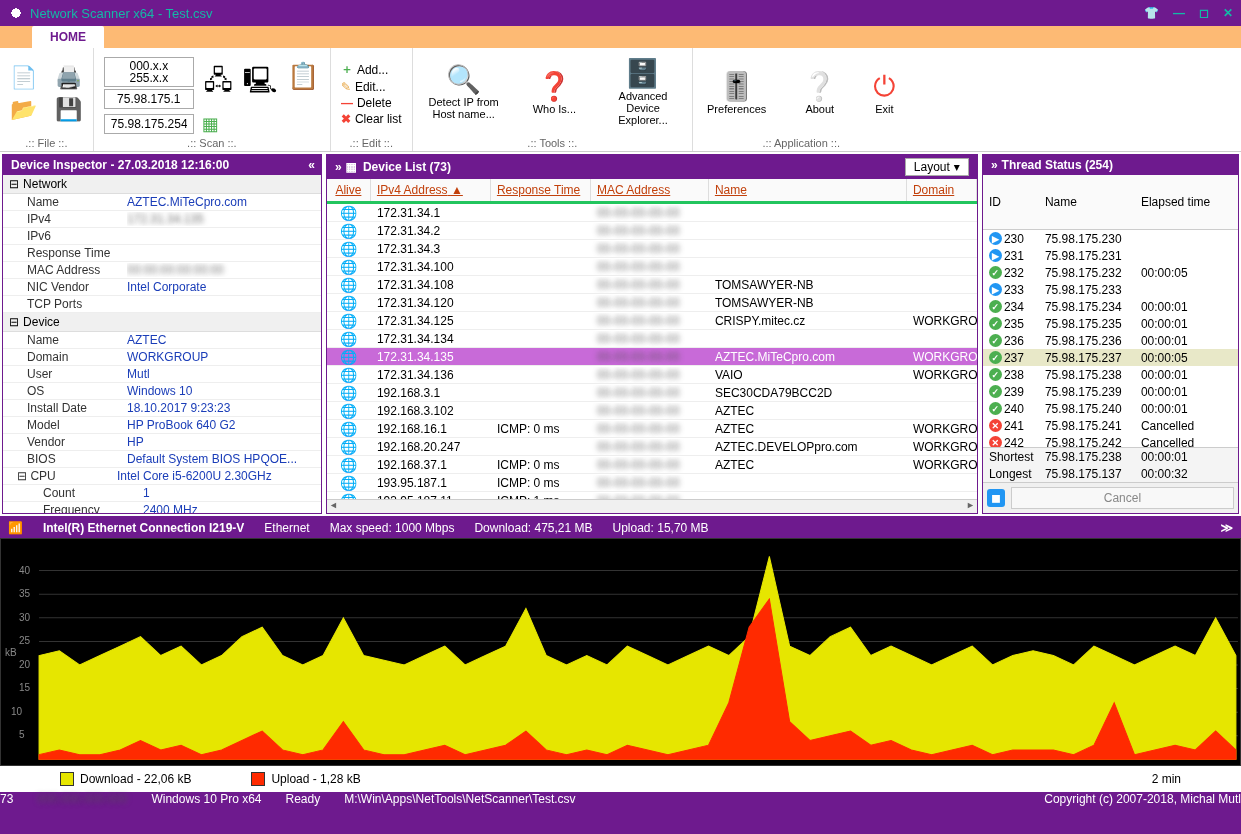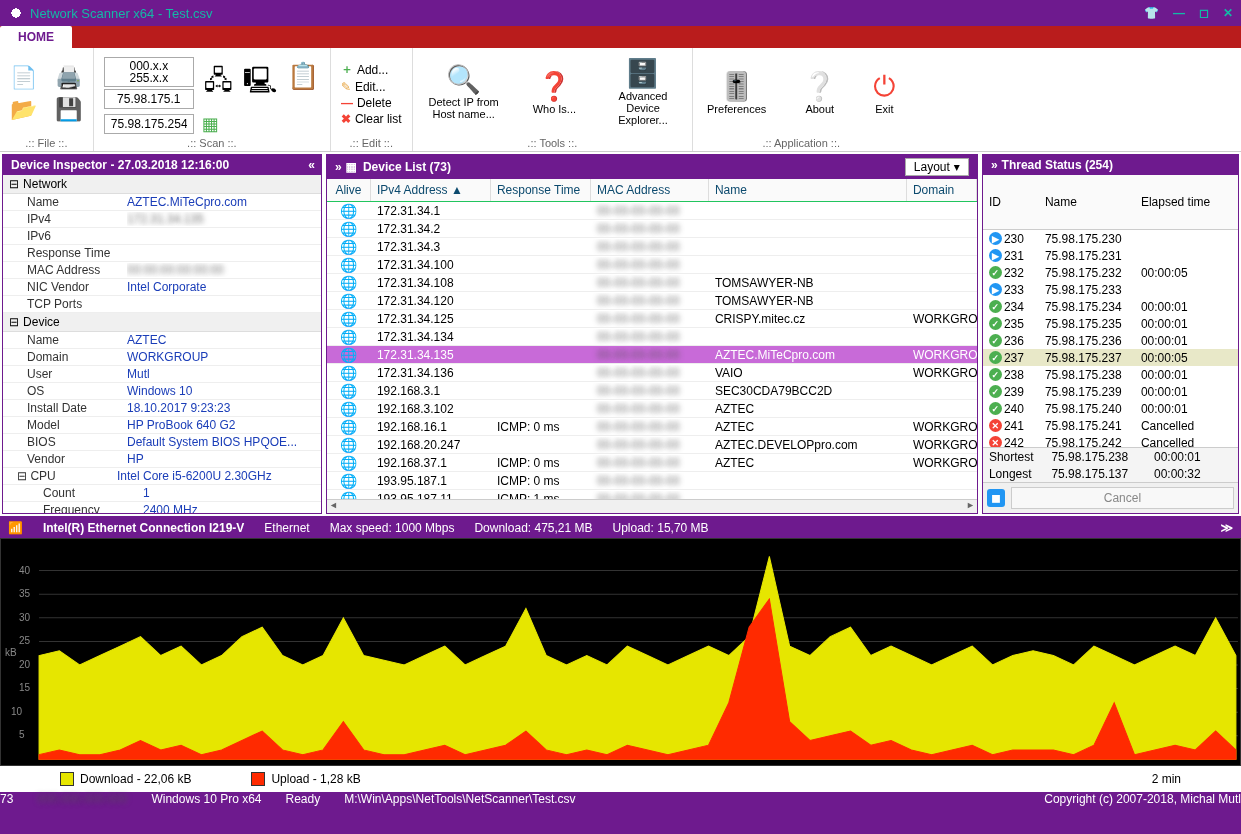--- a/index.html
+++ b/index.html
@@ -2,21 +2,21 @@
 <html><head>
 <meta charset="utf-8">
 <style>
 * { margin: 0; padding: 0; box-sizing: border-box; font-family: "Segoe UI", Tahoma, sans-serif; font-size: 12px; }
 html, body { width: 1241px; height: 834px; overflow: hidden; background: #6e1a8e; }
 .titlebar { height: 26px; background: #6e1a8e; color: #14b8a6; display: flex; align-items: center; padding: 0 8px; }
 .titlebar .icon { width: 16px; height: 16px; margin-right: 6px; background: radial-gradient(circle, #fff 40%, #6e1a8e 41%); border-radius: 50%; display:inline-block;}
 .titlebar-title { flex: 1; font-size: 13px; }
 .titlebar-btns { display: flex; gap: 14px; font-size: 15px; font-weight: bold; }
 .titlebar-btns span { cursor: pointer; }
-.tabstrip { height: 22px; background: #b91c1c; display: flex; align-items: flex-end; }
+.tabstrip { height: 22px; background: #fdba74; padding-left: 32px; display: flex; align-items: flex-end; }
 .tab { background: #fff; color: #6e1a8e; padding: 4px 18px; font-weight: 600; border-radius: 2px 2px 0 0; }
 .ribbon { background: #fff; height: 104px; display: flex; border-bottom: 1px solid #ccc; }
 .ribbon-group { border-right: 1px solid #ddd; padding: 4px 10px 2px; display: flex; flex-direction: column; justify-content: space-between; }
 .ribbon-group-body { flex: 1; display: flex; align-items: center; gap: 10px; }
 .ribbon-group-label { text-align: center; color: #666; font-size: 11px; padding-top: 2px; }
 .ribbon-btn { text-align: center; cursor: pointer; padding: 2px 4px; }
 .ribbon-btn .ico { font-size: 28px; display: block; line-height: 1; }
 .ribbon-btn .lbl { font-size: 11px; display: block; margin-top: 2px; }
 .ribbon-small { display: flex; flex-direction: column; gap: 2px; }
 .ribbon-small div { display: flex; align-items: center; gap: 4px; cursor: pointer; font-size: 12px; }
@@ -29,21 +29,21 @@
 .chevrons { font-weight: bold; letter-spacing: -2px; }
 .inspector { width: 326px; }
 .inspector-body { overflow-y: auto; flex: 1; }
 .tree-group { background: #f0f0f0; padding: 2px 6px; border-bottom: 1px solid #ddd; display:flex; align-items:center; gap:4px;}
 .tree-row { display: flex; padding: 1px 0 1px 24px; border-bottom: 1px solid #eee; }
 .tree-row.sub { padding-left: 40px; }
 .tree-key { width: 100px; color: #333; }
 .tree-val { color: #1a3db8; flex: 1; white-space: nowrap; overflow: hidden; text-overflow: ellipsis; }
 .device-list { flex: 1; }
 .layout-btn { background:#fff; color:#000; padding:1px 8px; border:1px solid #aaa; display:flex; align-items:center; gap:4px; font-weight:normal;}
-.dl-header { display: flex; background: #fafafa; border-bottom: 1px solid #22c55e; color: #0c4a6e; }
+.dl-header { display: flex; background: #fafafa; border-bottom: 3px solid #22c55e; color: #c2410c; text-decoration: underline; }
 .dl-header > div { padding: 4px 6px; border-right: 1px solid #ddd; font-weight: normal; }
 .dl-body { flex: 1; overflow-y: auto; }
 .dl-row { display: flex; border-bottom: 1px solid #eee; align-items: center; height: 18px; }
 .dl-row > div { padding: 1px 6px; overflow: hidden; white-space: nowrap; }
 .dl-row.selected { background: #c86ad8; color: #fff; }
 .col-alive { width: 44px; text-align:center;}
 .col-ip { width: 120px; }
 .col-rt { width: 100px; }
 .col-mac { width: 118px; }
 .col-name { width: 198px; }
@@ -58,21 +58,21 @@
 .th-body { flex: 1; overflow-y: auto; }
 .th-row { display: flex; align-items: center; height: 17px; }
 .th-row.hl { background:#e8e8c8;}
 .th-row > div { padding: 0 6px; }
 .col-id { width: 56px; display:flex; align-items:center; gap:2px;}
 .col-tname { width: 96px; }
 .col-el { width: 90px; }
 .ci { width:13px; height:13px; border-radius:50%; display:inline-flex; align-items:center; justify-content:center; color:#fff; font-size:9px; font-weight:bold;}
 .ci.play{background:#2196f3;} .ci.ok{background:#4caf50;} .ci.err{background:#f44336;}
 .th-footer { border-top:1px solid #ccc;}
-.th-footer .th-row{ background:#f4f4f4;justify-content:space-between;}
+.th-footer .th-row{ background:#f4f4f4;}
 .cancel-bar { padding:4px; display:flex; gap:6px; align-items:center; background:#f0f0f0; border-top:1px solid #ccc;}
 .cancel-btn { flex:1; text-align:center; padding:3px; border:1px solid #ccc; background:#f8f8f8; color:#888; cursor:pointer;}
 .stop-ico { width:18px; height:18px; background:#2196f3; border-radius:3px; display:flex; align-items:center; justify-content:center; color:#fff;}
 .netpanel { border-top: 2px solid #6e1a8e; }
 .netheader { background:#6e1a8e; color:#fff; padding:3px 8px; display:flex; align-items:center; gap:20px; font-size:12px;}
 .netheader .spacer{flex:1;}
 .chart { height: 228px; background:#000; position:relative; border:1px solid #333;}
 .chart svg { position:absolute; inset:0; }
 .axis-label { position:absolute; color:#888; font-size:10px; }
 .legend { background:#fff; padding:6px 60px; display:flex; gap:60px; align-items:center;}
@@ -239,26 +239,26 @@
         </div>
         <div class="tree-row">
           <div class="tree-key">Install Date</div>
           <div class="tree-val">18.10.2017 9:23:23</div>
         </div>
         <div class="tree-row">
           <div class="tree-key">Model</div>
           <div class="tree-val">HP ProBook 640 G2</div>
         </div>
         <div class="tree-row">
+          <div class="tree-key">Vendor</div>
+          <div class="tree-val">HP</div>
+        </div>
+        <div class="tree-row">
           <div class="tree-key">BIOS</div>
           <div class="tree-val">Default System BIOS HPQOE...</div>
-        </div>
-        <div class="tree-row">
-          <div class="tree-key">Vendor</div>
-          <div class="tree-val">HP</div>
         </div>
         <div class="tree-row">
           <div class="tree-key" style="margin-left:-10px;">⊟ CPU</div>
           <div class="tree-val">Intel Core i5-6200U 2.30GHz</div>
         </div>
         <div class="tree-row sub">
           <div class="tree-key">Count</div>
           <div class="tree-val">1</div>
         </div>
         <div class="tree-row sub">

